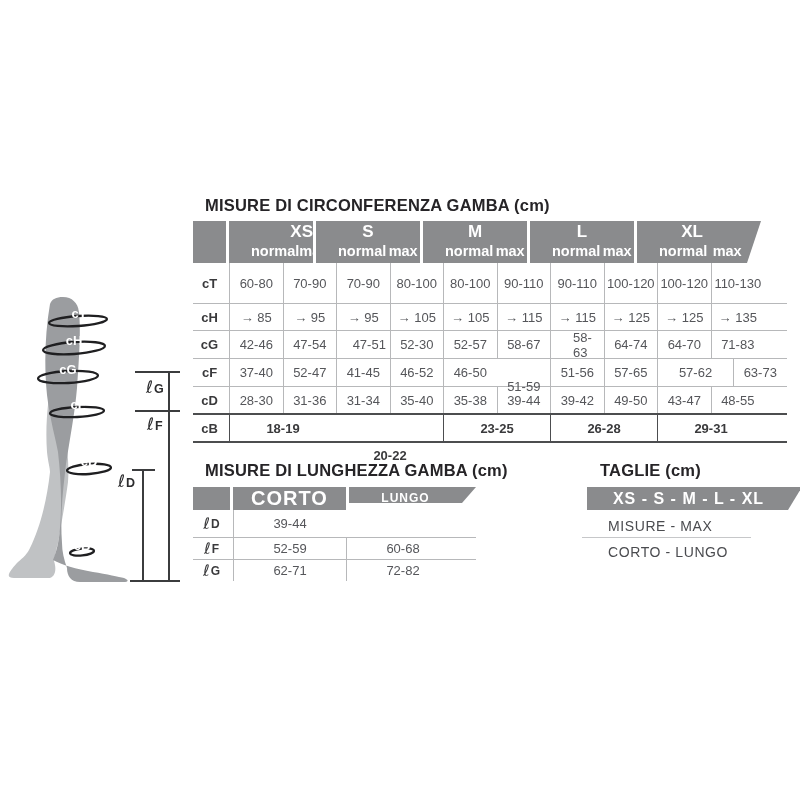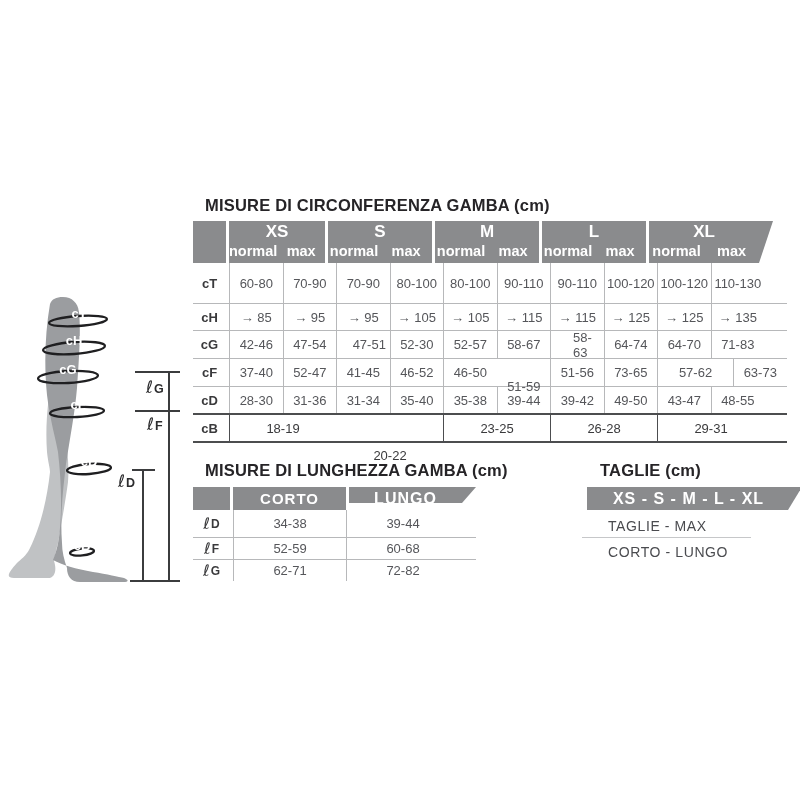--- a/index.html
+++ b/index.html
@@ -6,28 +6,28 @@
   .canvas{position:relative;width:800px;height:800px;background:#fff;overflow:hidden;
           font-family:"Liberation Sans",sans-serif;}
   .title{position:absolute;font-weight:bold;font-size:16.5px;color:#262427;letter-spacing:.2px;white-space:nowrap;}
   
   .abs{position:absolute;}
   .flexrow{display:flex;box-sizing:border-box;}
   .cell,.bandcell,.labelcell,.spacer{box-sizing:border-box;flex:0 0 auto;}
   .bandcell{background:#8a8b8d;color:#fff;font-weight:bold;text-align:center;}
   .slant{clip-path:polygon(0 0,100% 0,calc(100% - 14px) 100%,0 100%);}
   .size-name{font-size:17px;line-height:22px;height:21px;}
-  .subrow{display:flex;height:21px;}
+  .subrow{display:flex;height:21px;margin-left:22px;}
   .subrow .sub{flex:1 1 50%;font-size:14.5px;line-height:19px;}
   .body-row{display:flex;box-sizing:border-box;}
   .row-line{border-top:1px solid #b7b8ba;}
   .row-line-dark{border-top:2px solid #4c4d4f;}
   .labelcell{font-weight:bold;font-size:13px;color:#3a3a3c;display:flex;align-items:center;justify-content:center;}
   .cell{font-size:13px;color:#55565a;display:flex;align-items:center;justify-content:center;border-left:1px solid #b7b8ba;}
-  .cell.dark-sep{border-left:1.5px solid #4c4d4f;font-weight:normal;color:#3a3a3c;}
+  .cell.dark-sep{border-left:1.5px solid #4c4d4f;font-weight:bold;color:#3a3a3c;}
   .ell{font-family:"DejaVu Sans",sans-serif;font-style:italic;font-weight:normal;font-size:16px;line-height:1;}
   .ellcap{font-weight:bold;font-size:12px;margin-left:1px;}
   
   .taglie-band{position:absolute;display:flex;align-items:center;justify-content:center;
                background:#8a8b8d;color:#fff;font-weight:bold;font-size:16px;letter-spacing:1px;}
   .taglie-line{position:absolute;font-size:14px;color:#4a4b4f;letter-spacing:.6px;white-space:nowrap;}
   .divider{position:absolute;height:1px;background:#c6c7c9;}
 </style>
 </head>
 <body>
@@ -59,21 +59,21 @@
       <text x="147" y="430" fill="#2c2c2e" font-family="&quot;DejaVu Sans&quot;,sans-serif"><tspan font-style="italic" font-size="17px">ℓ</tspan><tspan font-weight="bold" font-size="12.5px" font-family="&quot;Liberation Sans&quot;,sans-serif" dx="1">F</tspan></text>
       <text x="118" y="487" fill="#2c2c2e" font-family="&quot;DejaVu Sans&quot;,sans-serif"><tspan font-style="italic" font-size="17px">ℓ</tspan><tspan font-weight="bold" font-size="12.5px" font-family="&quot;Liberation Sans&quot;,sans-serif" dx="1">D</tspan></text>
     </svg>
 
   <div class="title" id="circ-title" style="left:205px;top:196px;">MISURE DI CIRCONFERENZA GAMBA (cm)</div>
 
   <div class="abs" id="circ-table" style="left:193px;top:221px;">
       <div class="flexrow" style="height: 42px;">
         <div class="bandcell" style="width: 33px; height: 42px;"></div>
         <div class="spacer" style="width: 3px; height: 42px;"></div>
-        <div class="bandcell" style="width: 96px; height: 42px;">
+        <div class="bandcell" style="width: 84px; height: 42px; text-align: right;">
           <div class="size-name">XS</div>
           <div class="subrow">
             <div class="sub">normal</div>
             <div class="sub">max</div>
           </div>
         </div>
         <div class="spacer" style="width: 3px; height: 42px;"></div>
         <div class="bandcell" style="width: 104px; height: 42px;">
           <div class="size-name">S</div>
           <div class="subrow">
@@ -151,21 +151,21 @@
       <div class="body-row row-line" style="height: 28px;">
         <div class="labelcell" style="width: 33px;">cF</div>
         <div class="spacer" style="width: 3px;"></div>
         <div class="cell" style="width: 53.5px;">37-40</div>
         <div class="cell" style="width: 53.5px;">52-47</div>
         <div class="cell" style="width: 53.5px;">41-45</div>
         <div class="cell" style="width: 53.5px;">46-52</div>
         <div class="cell" style="width: 53.5px;">46-50</div>
         <div class="cell" style="width: 53.5px; margin-top: 27px;">51-59</div>
         <div class="cell" style="width: 53.5px;">51-56</div>
-        <div class="cell" style="width: 53.5px;">73-65</div>
+        <div class="cell" style="width: 53.5px;">57-65</div>
         <div class="cell" style="width: 76px;">57-62</div>
         <div class="cell" style="width: 53.5px;">63-73</div>
       </div>
       <div class="body-row row-line" style="height: 27px;">
         <div class="labelcell" style="width: 33px;">cD</div>
         <div class="spacer" style="width: 3px;"></div>
         <div class="cell" style="width: 53.5px;">28-30</div>
         <div class="cell" style="width: 53.5px;">31-36</div>
         <div class="cell" style="width: 53.5px;">31-34</div>
         <div class="cell" style="width: 53.5px;">35-40</div>
@@ -186,31 +186,30 @@
         <div class="cell dark-sep" style="width: 107px;">29-31</div>
       </div>
     </div>
 
   <div class="title" id="len-title" style="left:205px;top:461px;">MISURE DI LUNGHEZZA GAMBA (cm)</div>
 
   <div class="abs" id="len-table" style="left:193px;top:487px;">
       <div class="flexrow" style="height: 23px;">
         <div class="bandcell" style="width: 37px; height: 23px;"></div>
         <div class="spacer" style="width: 3px; height: 23px;"></div>
-        <div class="bandcell" style="width: 113px; height: 23px; font-size: 15px; line-height: 23px; letter-spacing: 1px;">CORTO</div>
+        <div class="bandcell" style="width: 113px; height: 23px; font-size: 20px; line-height: 23px; letter-spacing: 1px;">CORTO</div>
         <div class="spacer" style="width: 3px; height: 23px;"></div>
-        <div class="bandcell slant" style="width: 127px; height: 16px; font-size: 16px; line-height: 23px; letter-spacing: 1px; padding-right: 14px; text-decoration: underline;">LUNGO</div>
+        <div class="bandcell slant" style="width: 127px; height: 16px; font-size: 12px; line-height: 23px; letter-spacing: 1px; padding-right: 14px; text-decoration: underline;">LUNGO</div>
       </div>
       <div class="body-row" style="height: 27px;">
         <div class="labelcell" style="width: 37px;">
           <span class="ell">ℓ</span>
           <span class="ellcap">D</span>
         </div>
         <div class="spacer" style="width: 3px;"></div>
-        <div class="cell" style="width: 113px;">34-38</div>
         <div class="cell" style="width: 113px;">39-44</div>
       </div>
       <div class="body-row row-line" style="height: 22px;">
         <div class="labelcell" style="width: 37px;">
           <span class="ell">ℓ</span>
           <span class="ellcap">F</span>
         </div>
         <div class="spacer" style="width: 3px;"></div>
         <div class="cell" style="width: 113px;">52-59</div>
         <div class="cell" style="width: 113px;">60-68</div>
@@ -223,19 +222,19 @@
         <div class="spacer" style="width: 3px;"></div>
         <div class="cell" style="width: 113px;">62-71</div>
         <div class="cell" style="width: 113px;">72-82</div>
       </div>
     </div>
 
   <div class="title" id="taglie-title" style="left:600px;top:461px;">TAGLIE (cm)</div>
 
   <div class="taglie-band slant" style="left:587px;top:487px;width:203px;height:23px;padding-right:12px;">XS - S - M - L - XL</div>
 
-  <div class="taglie-line" style="left:608px;top:518px;">TAGLIE - MAX</div>
+  <div class="taglie-line" style="left:608px;top:518px;">MISURE - MAX</div>
 
   <div class="divider" style="left:582px;top:537px;width:169px;"></div>
 
   <div class="taglie-line" style="left:608px;top:544px;">CORTO - LUNGO</div>
 
 </div>
 
 </body></html>

